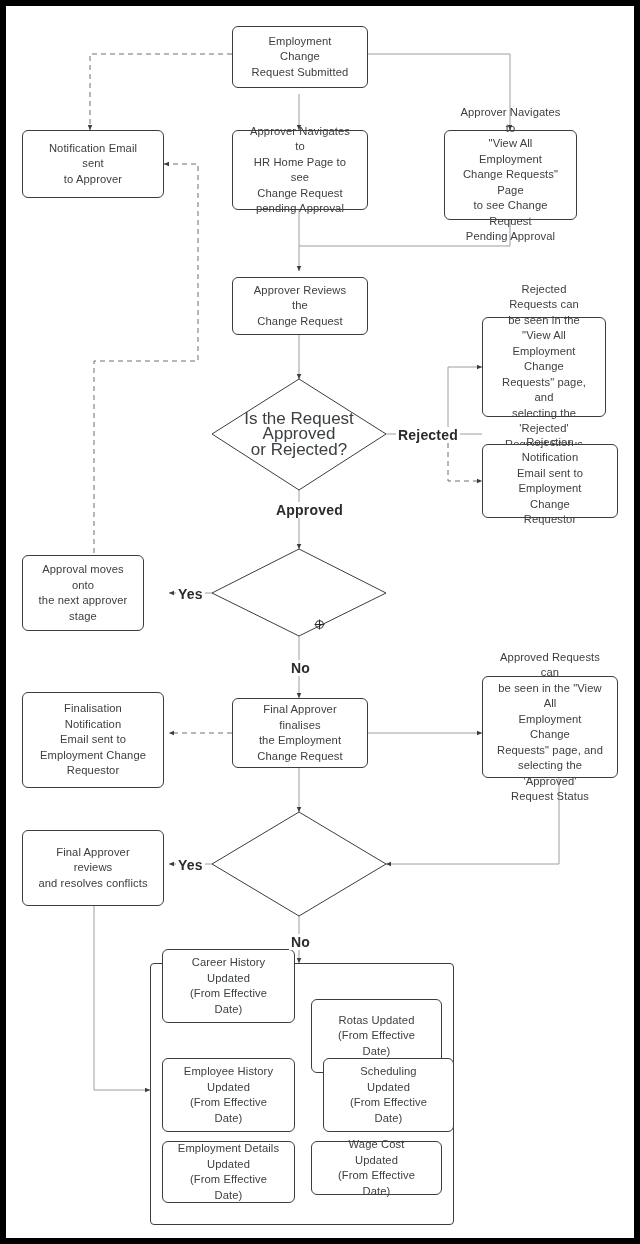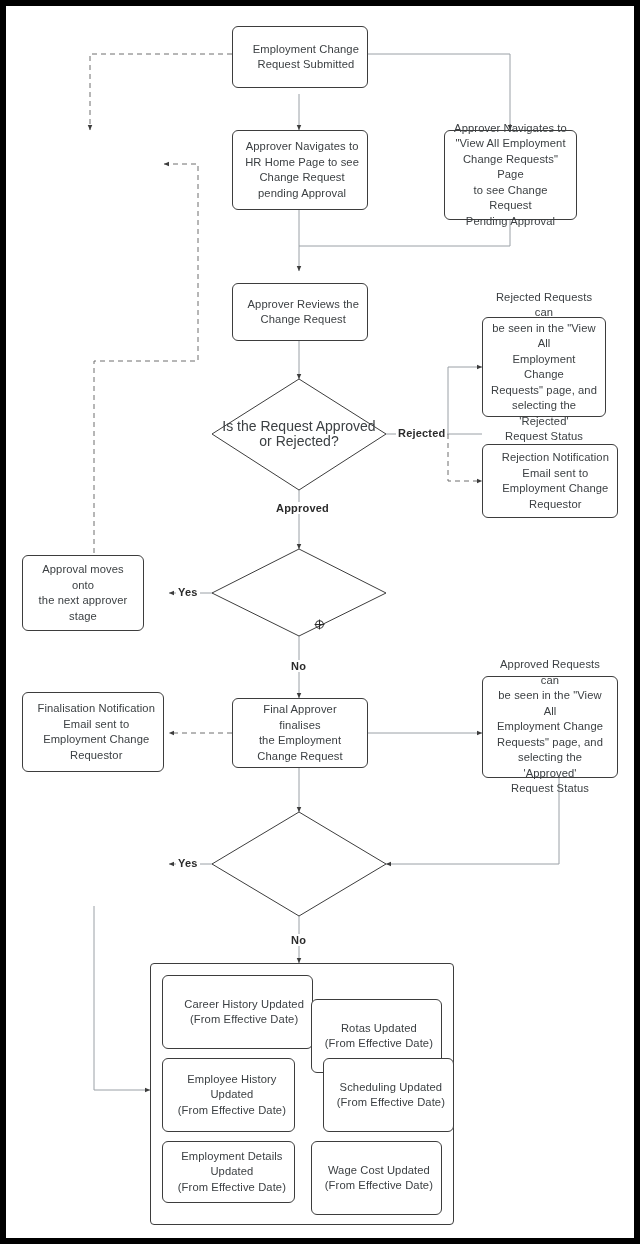--- a/index.html
+++ b/index.html
@@ -33,49 +33,49 @@
     position: absolute;
     box-sizing: border-box;
     border: 1px solid #3d3d3d;
     border-radius: 6px;
     background: #ffffff;
     color: #3c4043;
     font-size: 11.2px;
     line-height: 15.5px;
     display: flex;
     align-items: center;
-    justify-content: flex-end;
+    justify-content: flex-start;
     text-align: center;
-    padding: 3px 8px;
+    padding: 3px 14px;
     letter-spacing: 0.1px;
   }
   .node span { display: block; white-space: pre-line; }
 
   .group-box {
     position: absolute;
     box-sizing: border-box;
     border: 1px solid #3d3d3d;
     border-radius: 4px;
     background: #ffffff;
   }
   .diamond-label {
     position: absolute;
     color: #3c4043;
-    font-size: 14px;
+    font-size: 17px;
     line-height: 15.5px;
     text-align: center;
     white-space: pre-line;
     display: flex;
     align-items: center;
     justify-content: center;
     pointer-events: none;
   }
   .edge-label {
     position: absolute;
-    font-size: 11px;
+    font-size: 14px;
     font-weight: bold;
     color: #2b2b2b;
     background: #ffffff;
     padding: 0 2px;
     letter-spacing: 0.2px;
     white-space: nowrap;
   }
   .crosshair {
     position: absolute;
     width: 11px;
@@ -140,37 +140,41 @@
       <polygon points="293,543 380,587 293,630 206,587"></polygon>
       <polygon points="293,806 380,858 293,910 206,858"></polygon>
     </g>
   </svg>
 
   <div class="node" style="left:226px; top:20px; width:136px; height:62px;">
     <span>Employment Change
 Request Submitted</span>
   </div>
 
+  <div class="node" style="left:16px; top:124px; width:142px; height:68px;">
+    <span>Notification Email sent
+to Approver</span>
+  </div>
 
   <div class="node" style="left:226px; top:124px; width:136px; height:80px;">
     <span>Approver Navigates to
 HR Home Page to see
 Change Request
 pending Approval</span>
   </div>
 
   <div class="node" style="left:438px; top:124px; width:133px; height:90px;">
     <span>Approver Navigates to
 "View All Employment
 Change Requests" Page
 to see Change Request
 Pending Approval</span>
   </div>
 
-  <div class="node" style="left:226px; top:277px; width:136px; height:58px;">
+  <div class="node" style="left:226px; top:271px; width:136px; height:58px;">
     <span>Approver Reviews the
 Change Request</span>
   </div>
 
   <div class="diamond-label" style="left:211px; top:406px; width:164px; height:44px;">
     <span>Is the Request Approved
 or Rejected?</span>
   </div>
 
   <div class="node" style="left:476px; top:311px; width:124px; height:100px;">
@@ -194,21 +198,21 @@
     <circle cx="6" cy="6" r="4.2" fill="none" stroke="#2b2b2b" stroke-width="1.1"></circle>
     <line x1="6" y1="0.6" x2="6" y2="11.4" stroke="#2b2b2b" stroke-width="1.1"></line>
     <line x1="0.6" y1="6" x2="11.4" y2="6" stroke="#2b2b2b" stroke-width="1.1"></line>
   </svg>
 
   <div class="node" style="left:16px; top:549px; width:122px; height:76px;">
     <span>Approval moves onto
 the next approver stage</span>
   </div>
 
-  <div class="node" style="left:16px; top:686px; width:142px; height:80px;">
+  <div class="node" style="left:16px; top:686px; width:142px; height:96px;">
     <span>Finalisation Notification
 Email sent to
 Employment Change
 Requestor</span>
   </div>
 
   <div class="node" style="left:226px; top:692px; width:136px; height:70px;">
     <span>Final Approver finalises
 the Employment
 Change Request</span>
@@ -217,24 +221,28 @@
   <div class="node" style="left:476px; top:670px; width:136px; height:102px;">
     <span>Approved Requests can
 be seen in the "View All
 Employment Change
 Requests" page, and
 selecting the 'Approved'
 Request Status</span>
   </div>
 
 
+  <div class="node" style="left:16px; top:824px; width:142px; height:76px;">
+    <span>Final Approver reviews
+and resolves conflicts</span>
+  </div>
 
   <div class="group-box" style="left:144px; top:957px; width:304px; height:262px;"></div>
 
-  <div class="node" style="left:156px; top:969px; width:151px; height:74px;">
+  <div class="node" style="left:156px; top:943px; width:133px; height:74px;">
     <span>Career History Updated
 (From Effective Date)</span>
   </div>
   <div class="node" style="left:305px; top:969px; width:131px; height:74px;margin-top:24px;">
     <span>Rotas Updated
 (From Effective Date)</span>
   </div>
 
   <div class="node" style="left:156px; top:1052px; width:133px; height:74px;">
     <span>Employee History
@@ -244,21 +252,21 @@
   <div class="node" style="left:305px; top:1052px; width:131px; height:74px;margin-left:12px;">
     <span>Scheduling Updated
 (From Effective Date)</span>
   </div>
 
   <div class="node" style="left:156px; top:1135px; width:133px; height:62px;">
     <span>Employment Details
 Updated
 (From Effective Date)</span>
   </div>
-  <div class="node" style="left:305px; top:1135px; width:131px; height:74px;">
+  <div class="node" style="left:305px; top:1135px; width:131px; height:54px;">
     <span>Wage Cost Updated
 (From Effective Date)</span>
   </div>
 
   <div class="edge-label" style="left:390px; top:421px;"><span>Rejected</span></div>
 
   <div class="edge-label" style="left:268px; top:496px;"><span>Approved</span></div>
 
   <div class="edge-label" style="left:170px; top:580px;"><span>Yes</span></div>
 

